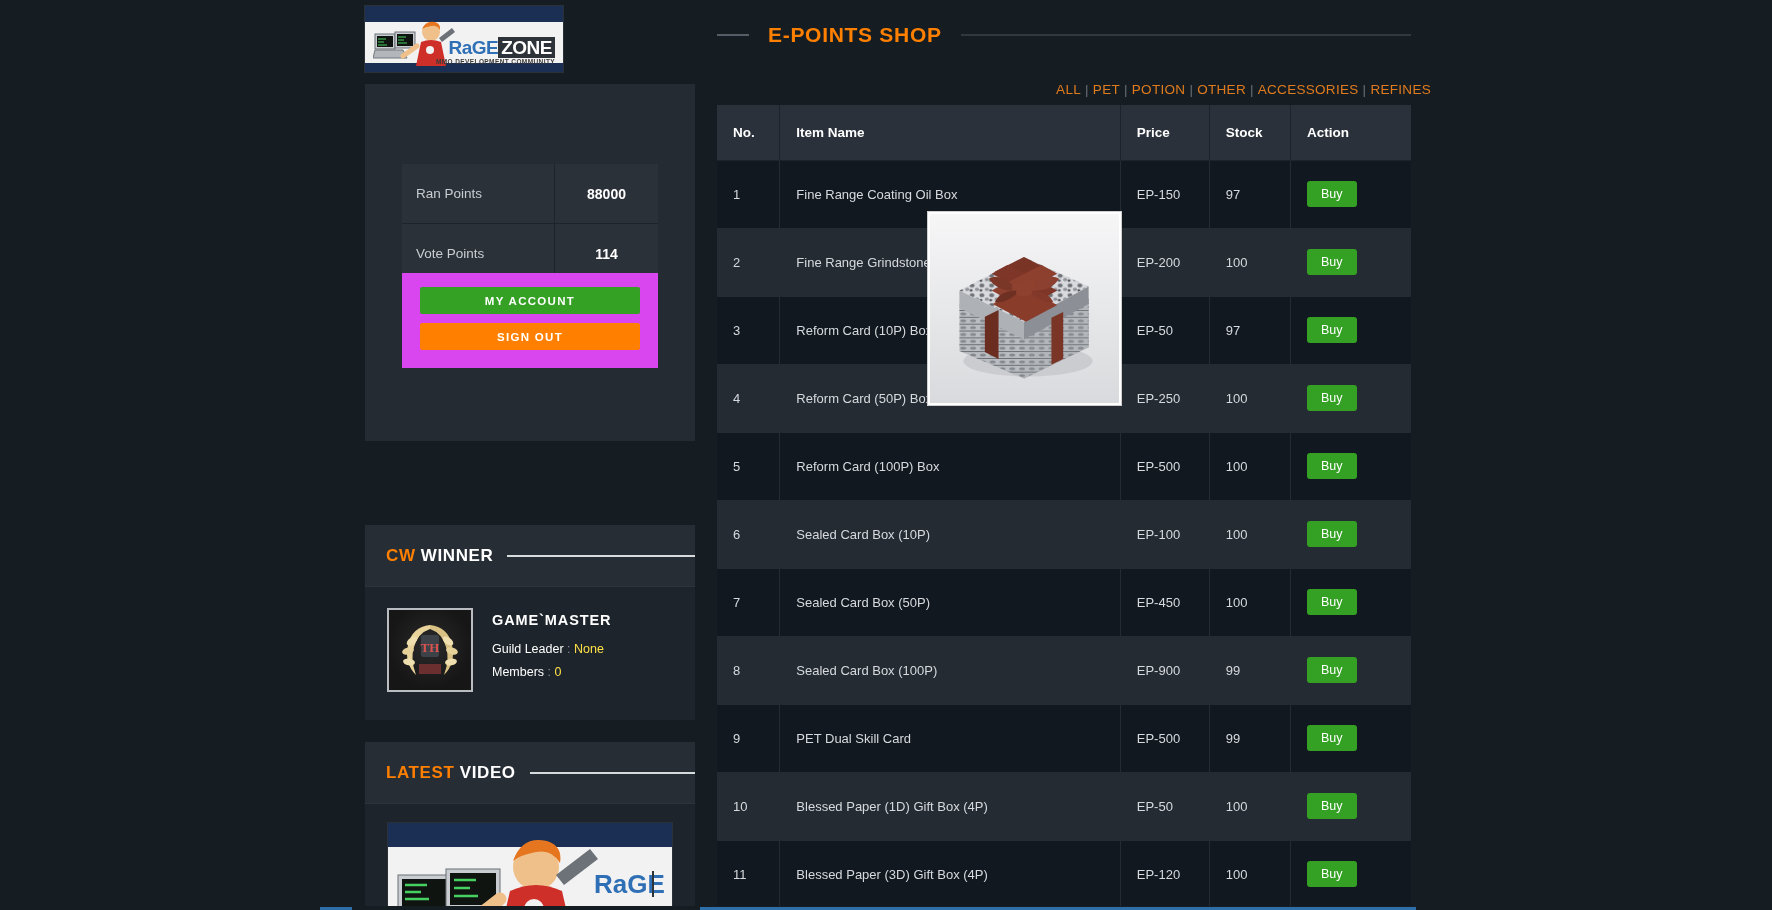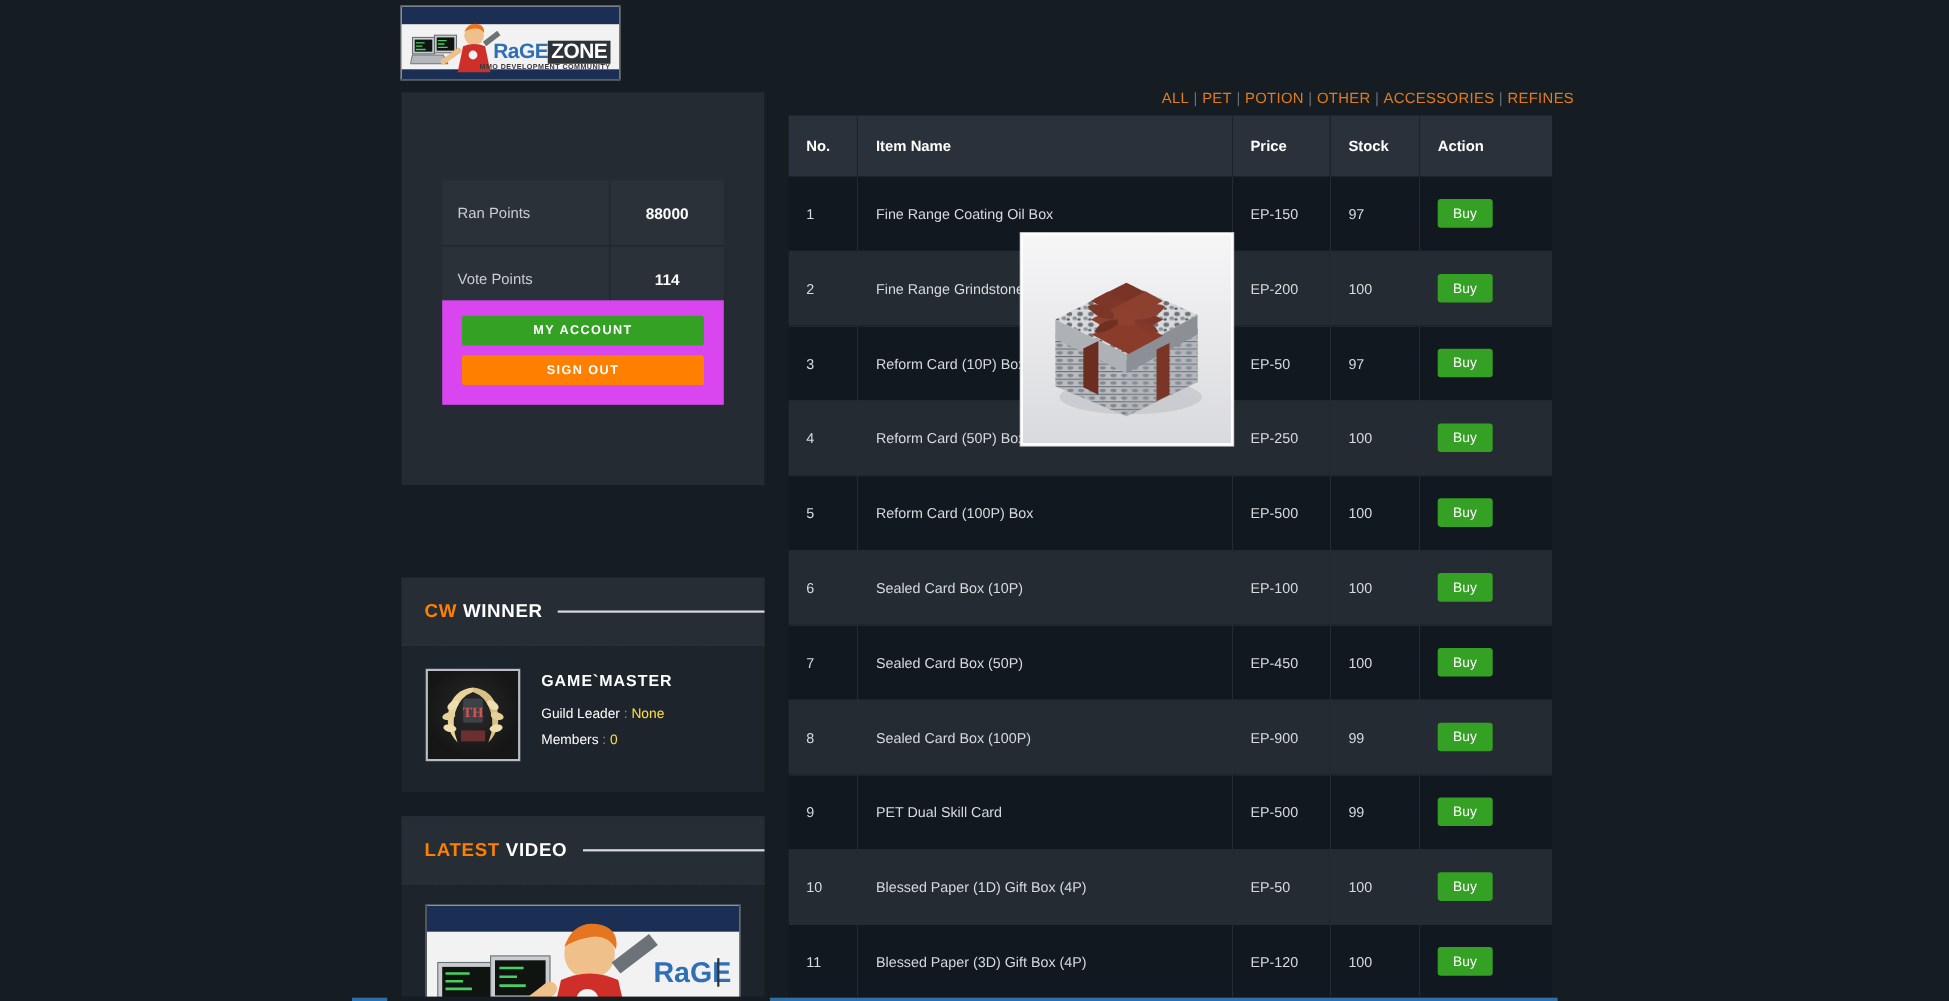--- a/index.html
+++ b/index.html
@@ -288,20 +288,25 @@
           <circle cx="146" cy="86" r="10" fill="#f2f2f2"></circle>
           <path d="M168 52 l34 -26 l8 10 l-34 26z" fill="#6c7277"></path>
           <path d="M112 76 q-20 16 -36 26" stroke="#f0c08a" stroke-width="13" fill="none" stroke-linecap="round"></path>
           <text x="206" y="70" font-size="26" font-weight="bold" fill="#2f6fb5" font-family="Liberation Sans, sans-serif">RaGE</text>
           <rect x="264" y="48" width="2" height="26" fill="#2d3338"></rect>
         </svg>
       </div>
     </div>
   </div>
 
+  <div class="shop-head">
+    <div class="sh-dash"></div>
+    <div class="sh-title">E-POINTS SHOP</div>
+    <div class="sh-rule"></div>
+  </div>
 
   <div class="cat-nav">
     <a class="cat-link" href="#">ALL</a><span class="cat-pipe">|</span><a class="cat-link" href="#">PET</a><span class="cat-pipe">|</span><a class="cat-link" href="#">POTION</a><span class="cat-pipe">|</span><a class="cat-link" href="#">OTHER</a><span class="cat-pipe">|</span><a class="cat-link" href="#">ACCESSORIES</a><span class="cat-pipe">|</span><a class="cat-link" href="#">REFINES</a>
   </div>
 
   <table class="shop">
     <thead>
       <tr>
         <th class="col-no">No.</th>
         <th class="col-name">Item Name</th>

